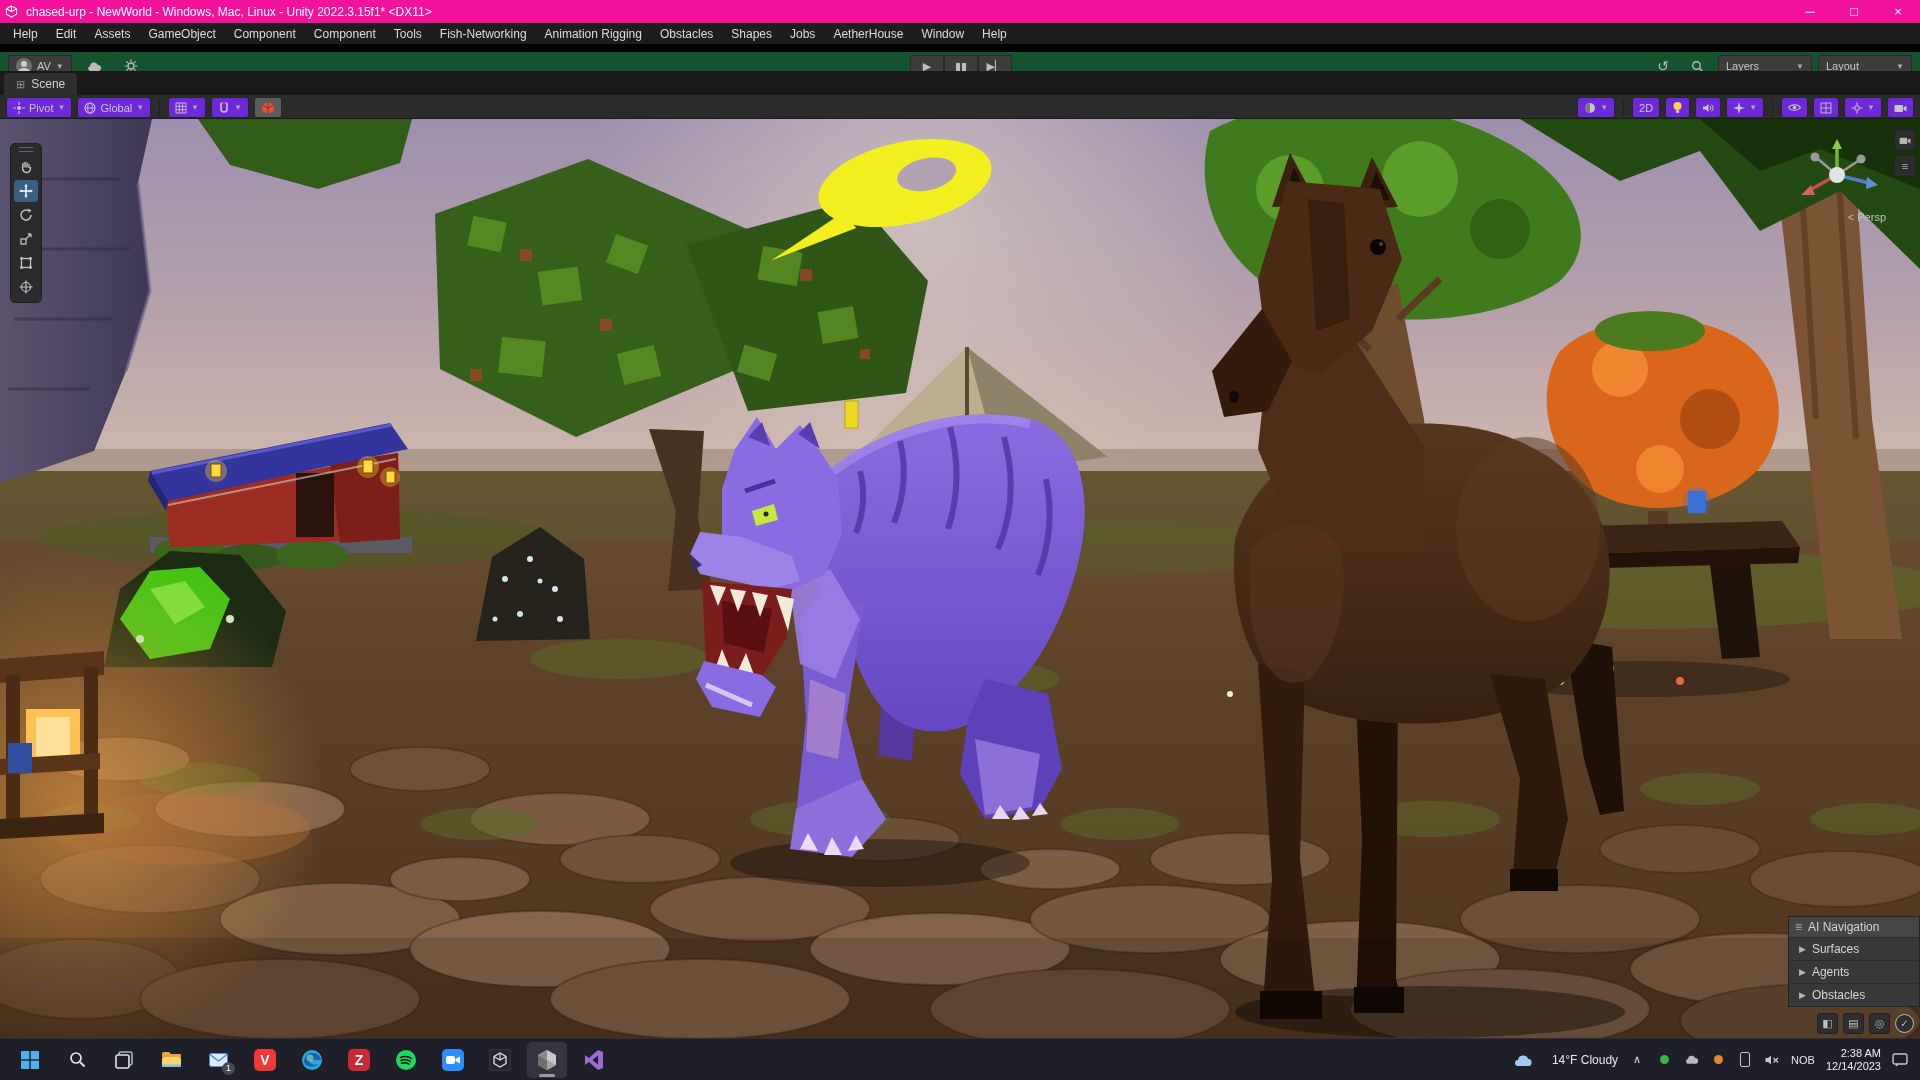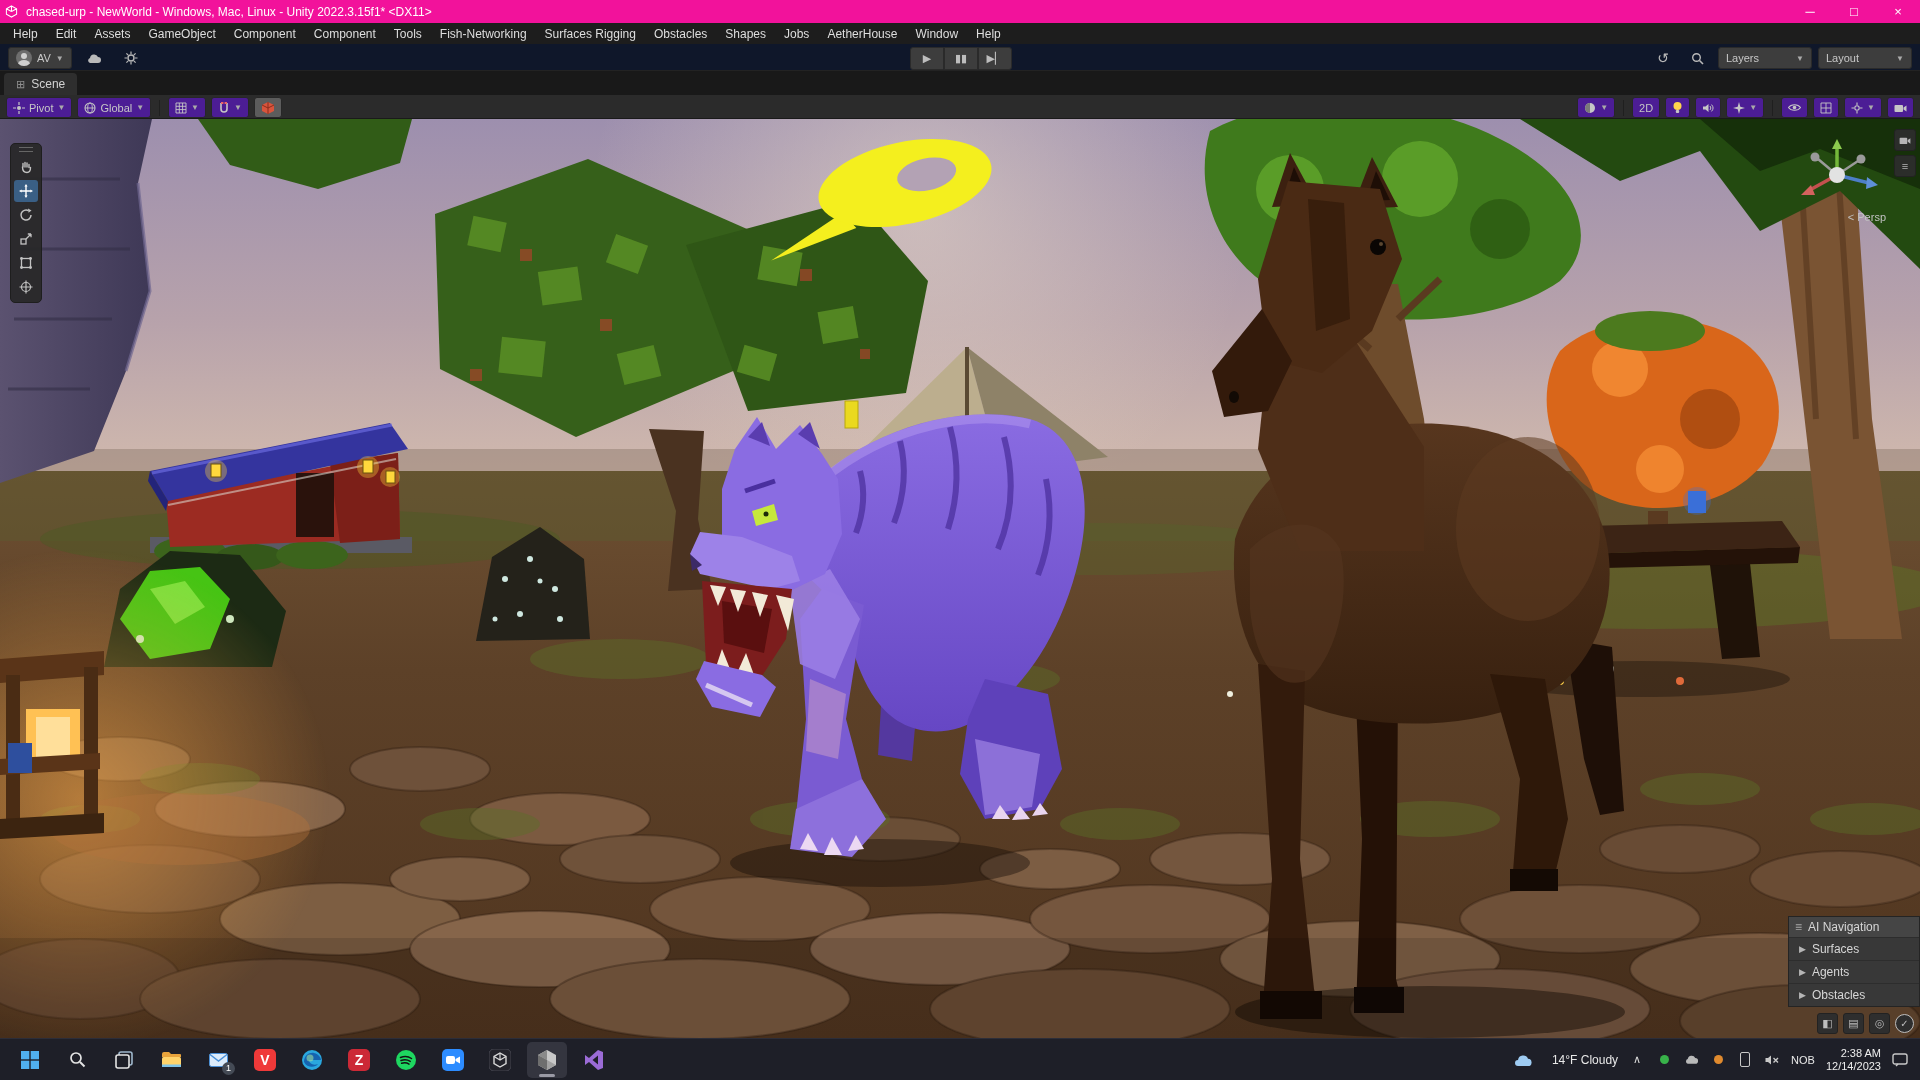--- a/index.html
+++ b/index.html
@@ -14,21 +14,21 @@
   .wincontrols{margin-left:auto;display:flex;height:100%;}
   .winbtn{width:44px;height:100%;display:flex;align-items:center;justify-content:center;
           font-size:13px;color:#fff;}
 
   
   .menubar{position:absolute;left:0;top:23px;width:1920px;height:21px;background:#1d1d1d;
            display:flex;align-items:center;font-size:12px;color:#dedede;padding-left:4px;box-sizing:border-box;}
   .menubar span{padding:0 9px;cursor:default;}
 
   
-  .toolbar{position:absolute;left:0;top:44px;width:1920px;height:27px;background:#0f172a;
+  .toolbar{position:absolute;left:0;top:52px;width:1920px;height:27px;background:#14532d;
            border-bottom:1px solid #232323;box-sizing:border-box;}
   .tb-left{position:absolute;left:8px;top:3px;display:flex;align-items:center;gap:6px;}
   .tb-center{position:absolute;left:910px;top:3px;display:flex;}
   .tb-right{position:absolute;right:8px;top:3px;display:flex;align-items:center;gap:6px;}
   .tbtn{height:20px;background:#3d3d3d;border:1px solid #2a2a2a;border-radius:3px;color:#c8c8c8;
         font-size:11px;display:flex;align-items:center;padding:0 7px;gap:5px;}
   .tbtn.flat{background:transparent;border-color:transparent;}
   .playbtn{width:32px;height:21px;background:#3d3d3d;border:1px solid #2a2a2a;display:flex;
            align-items:center;justify-content:center;color:#bdbdbd;font-size:11px;}
   .playbtn:first-child{border-radius:3px 0 0 3px;}
@@ -42,21 +42,21 @@
   .tabbar{position:absolute;left:0;top:71px;width:1920px;height:24px;background:#191919;display:flex;align-items:flex-end;}
   .tab{height:22px;margin-left:4px;background:#2e2e2e;border-radius:4px 4px 0 0;color:#d2d2d2;
        font-size:12px;display:flex;align-items:center;gap:6px;padding:0 12px;}
   .tab .grid-glyph{color:#8f8f8f;font-size:11px;}
 
   
   .scenebar{position:absolute;left:0;top:95px;width:1920px;height:24px;background:#2b2b2b;
             border-bottom:1px solid #1a1a1a;box-sizing:border-box;}
   .sb-left{position:absolute;left:6px;top:2px;display:flex;align-items:center;gap:5px;}
   .sb-right{position:absolute;right:6px;top:2px;display:flex;align-items:center;gap:5px;}
-  .sbtn{height:19px;background:#4c1d95;border:1px solid #272727;border-radius:3px;color:#c6c6c6;
+  .sbtn{height:19px;background:#6d28d9;border:1px solid #272727;border-radius:3px;color:#c6c6c6;
         font-size:11px;display:flex;align-items:center;padding:0 6px;gap:4px;}
   .sbtn.hl{background:#5c5c5c;}
   .vsep{width:1px;height:16px;background:#1f1f1f;margin:0 3px;}
   .icon-svg{display:block;}
 
   
   .scene{position:absolute;left:0;top:119px;width:1920px;height:919px;overflow:hidden;background:#6b5a4a;}
   .scene svg.world{position:absolute;left:0;top:0;}
 
   .toolstrip{position:absolute;left:10px;top:24px;width:30px;background:rgba(40,40,40,.93);
@@ -120,21 +120,21 @@
 
   <div class="menubar">
     <span>Help</span>
     <span>Edit</span>
     <span>Assets</span>
     <span>GameObject</span>
     <span>Component</span>
     <span>Component</span>
     <span>Tools</span>
     <span>Fish-Networking</span>
-    <span>Surfaces Rigging</span>
+    <span>Animation Rigging</span>
     <span>Obstacles</span>
     <span>Shapes</span>
     <span>Jobs</span>
     <span>AetherHouse</span>
     <span>Window</span>
     <span>Help</span>
   </div>
 
   <div class="toolbar">
     <div class="tb-left">

